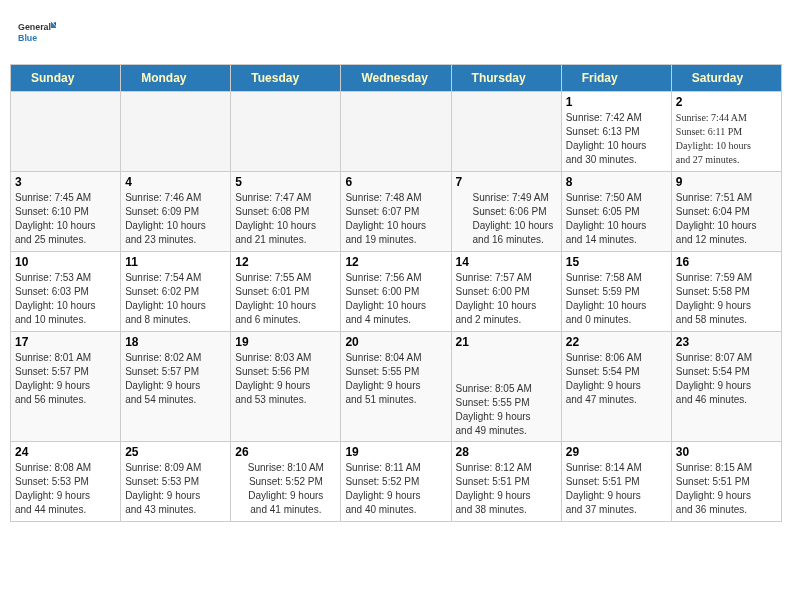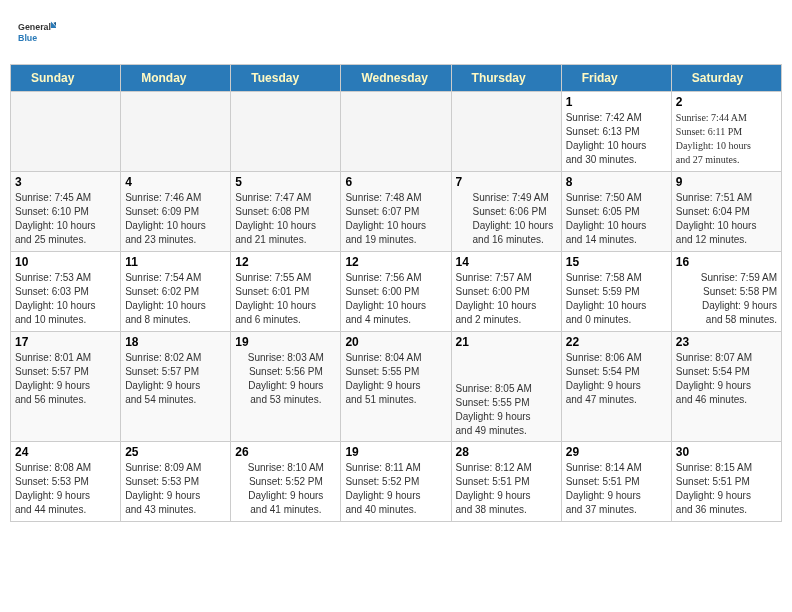--- a/index.html
+++ b/index.html
@@ -214,21 +214,21 @@
         </td>
         <td>
           <span class="day-number">15</span>
           <div class="day-info" style="white-space: pre-line;">Sunrise: 7:58 AM
 Sunset: 5:59 PM
 Daylight: 10 hours
 and 0 minutes.</div>
         </td>
         <td>
           <span class="day-number">16</span>
-          <div class="day-info" style="white-space: pre-line; text-align: right;">Sunrise: 7:59 AM
+          <div class="day-info" style="white-space: pre-line;">Sunrise: 7:59 AM
 Sunset: 5:58 PM
 Daylight: 9 hours
 and 58 minutes.</div>
         </td>
       </tr>
       <tr>
         <td>
           <span class="day-number">17</span>
           <div class="day-info" style="white-space: pre-line;">Sunrise: 8:01 AM
 Sunset: 5:57 PM
@@ -237,21 +237,21 @@
         </td>
         <td>
           <span class="day-number">18</span>
           <div class="day-info" style="white-space: pre-line;">Sunrise: 8:02 AM
 Sunset: 5:57 PM
 Daylight: 9 hours
 and 54 minutes.</div>
         </td>
         <td>
           <span class="day-number">19</span>
-          <div class="day-info" style="white-space: pre-line; text-align: center;">Sunrise: 8:03 AM
+          <div class="day-info" style="white-space: pre-line;">Sunrise: 8:03 AM
 Sunset: 5:56 PM
 Daylight: 9 hours
 and 53 minutes.</div>
         </td>
         <td>
           <span class="day-number">20</span>
           <div class="day-info" style="white-space: pre-line;">Sunrise: 8:04 AM
 Sunset: 5:55 PM
 Daylight: 9 hours
 and 51 minutes.</div>

